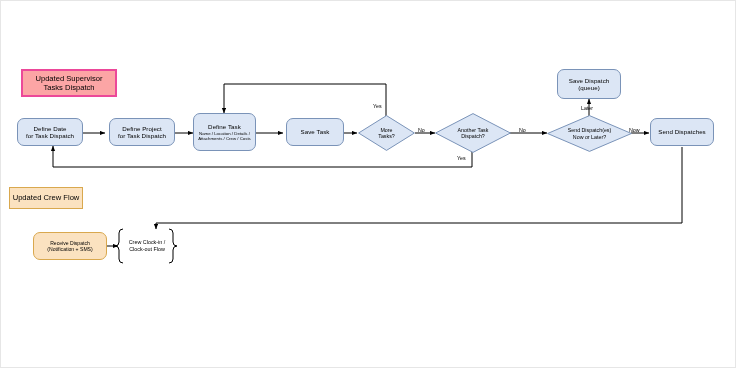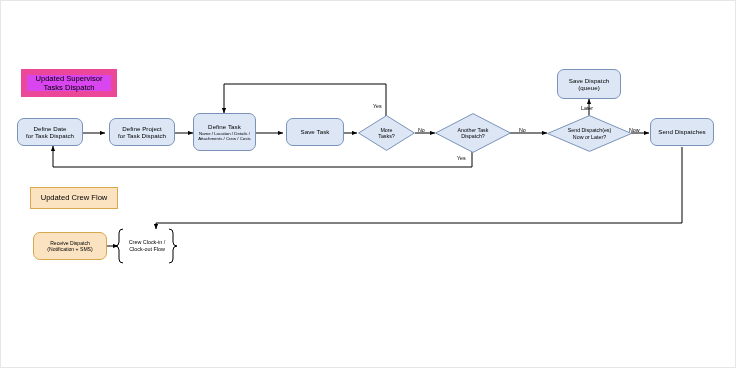--- a/index.html
+++ b/index.html
@@ -56,22 +56,22 @@
     display: flex;
     flex-direction: column;
     align-items: center;
     justify-content: center;
     text-align: center;
     line-height: 1.25;
     font-size: 7.6px;
     color: #000000;
   }
   .group-blue {
-    background: #d946ef;
-    border: 6px solid #ec4899;
+    background: #fca5a5;
+    border: 2px solid #ec4899;
   }
   .group-orange {
     background: #fbe2c0;
     border: 1px solid #d9a84e;
   }
   .orange-node {
     background: #fbe2c0;
     border: 1px solid #d9a84e;
     border-radius: 7px;
   }
@@ -154,21 +154,21 @@
     <path d="M122,228 Q118,228 118,232 L118,241 Q118,245 114,245 Q118,245 118,249 L118,258 Q118,262 122,262" stroke="#000" stroke-width="1" fill="none"></path>
 
     <path d="M168,228 Q172,228 172,232 L172,241 Q172,245 176,245 Q172,245 172,249 L172,258 Q172,262 168,262" stroke="#000" stroke-width="1" fill="none"></path>
   </svg>
 
   <div class="group-label group-blue" style="left:20px; top:68px; width:96px; height:28px;">
     <span>Updated Supervisor</span>
     <span>Tasks Dispatch</span>
   </div>
 
-  <div class="group-label group-orange" style="left:29px; top:186px; width:88px; height:22px;">
+  <div class="group-label group-orange" style="left:8px; top:186px; width:74px; height:22px;">
     <span>Updated Crew Flow</span>
   </div>
 
   <div class="node proc" style="left:16px; top:117px; width:66px; height:28px;">
     <span class="proc-title">Define Date</span>
     <span class="proc-title">for Task Dispatch</span>
   </div>
 
   <div class="node proc" style="left:108px; top:117px; width:66px; height:28px;">
     <span class="proc-title">Define Project</span>

